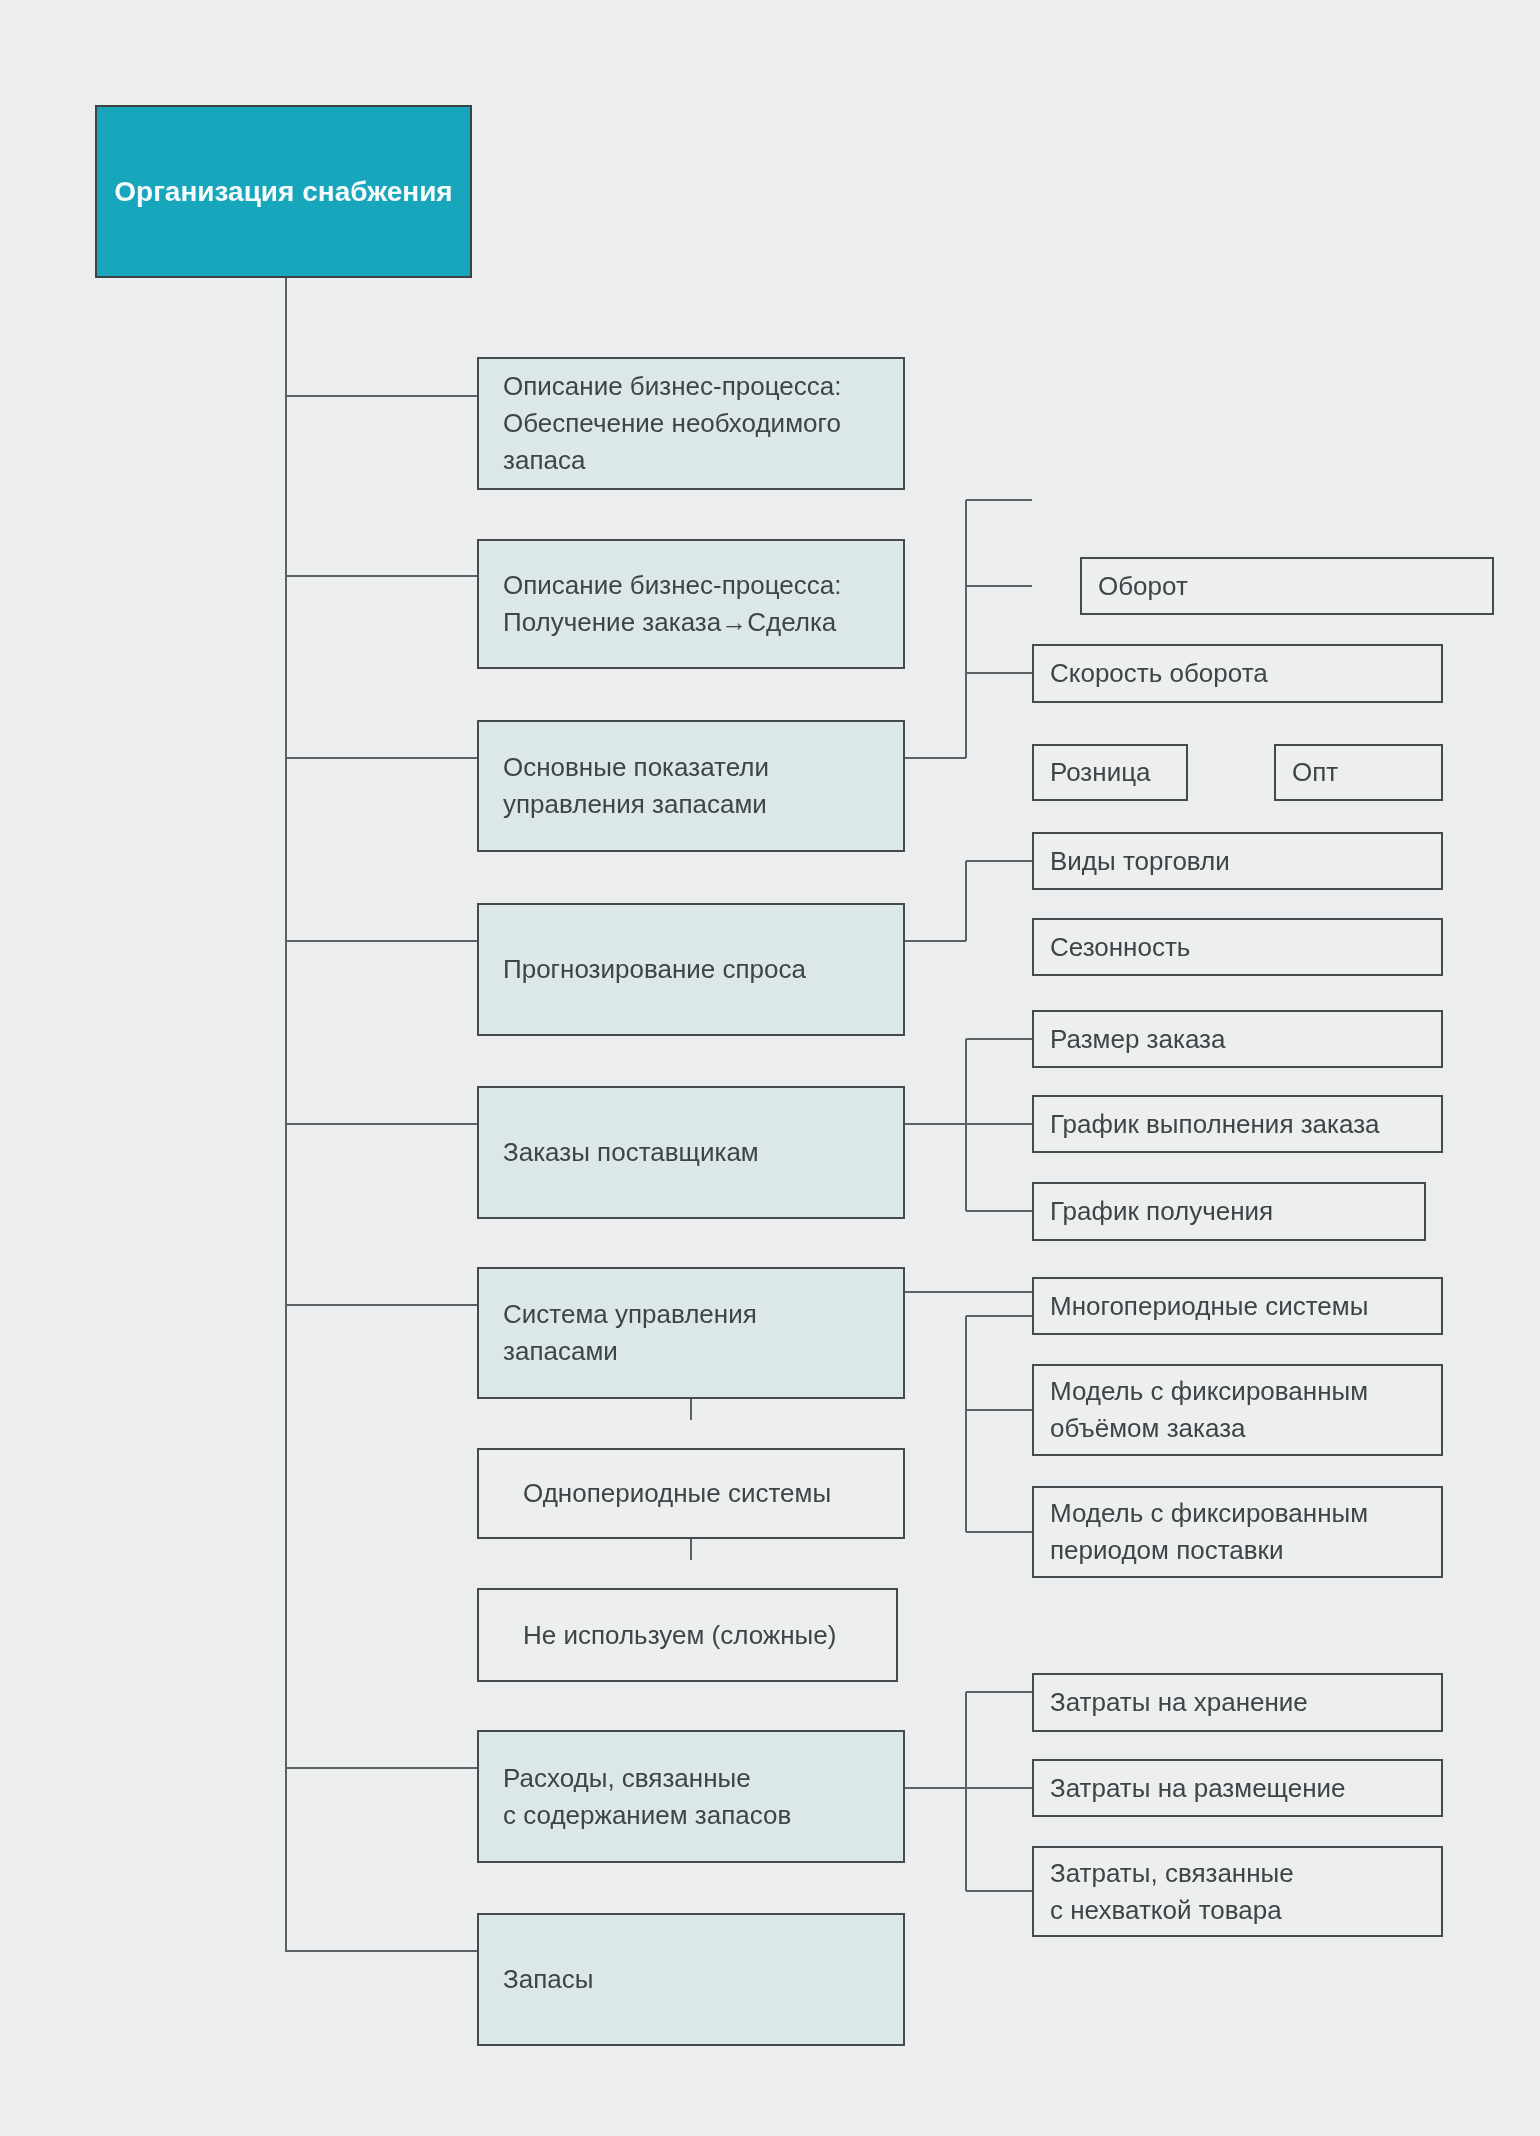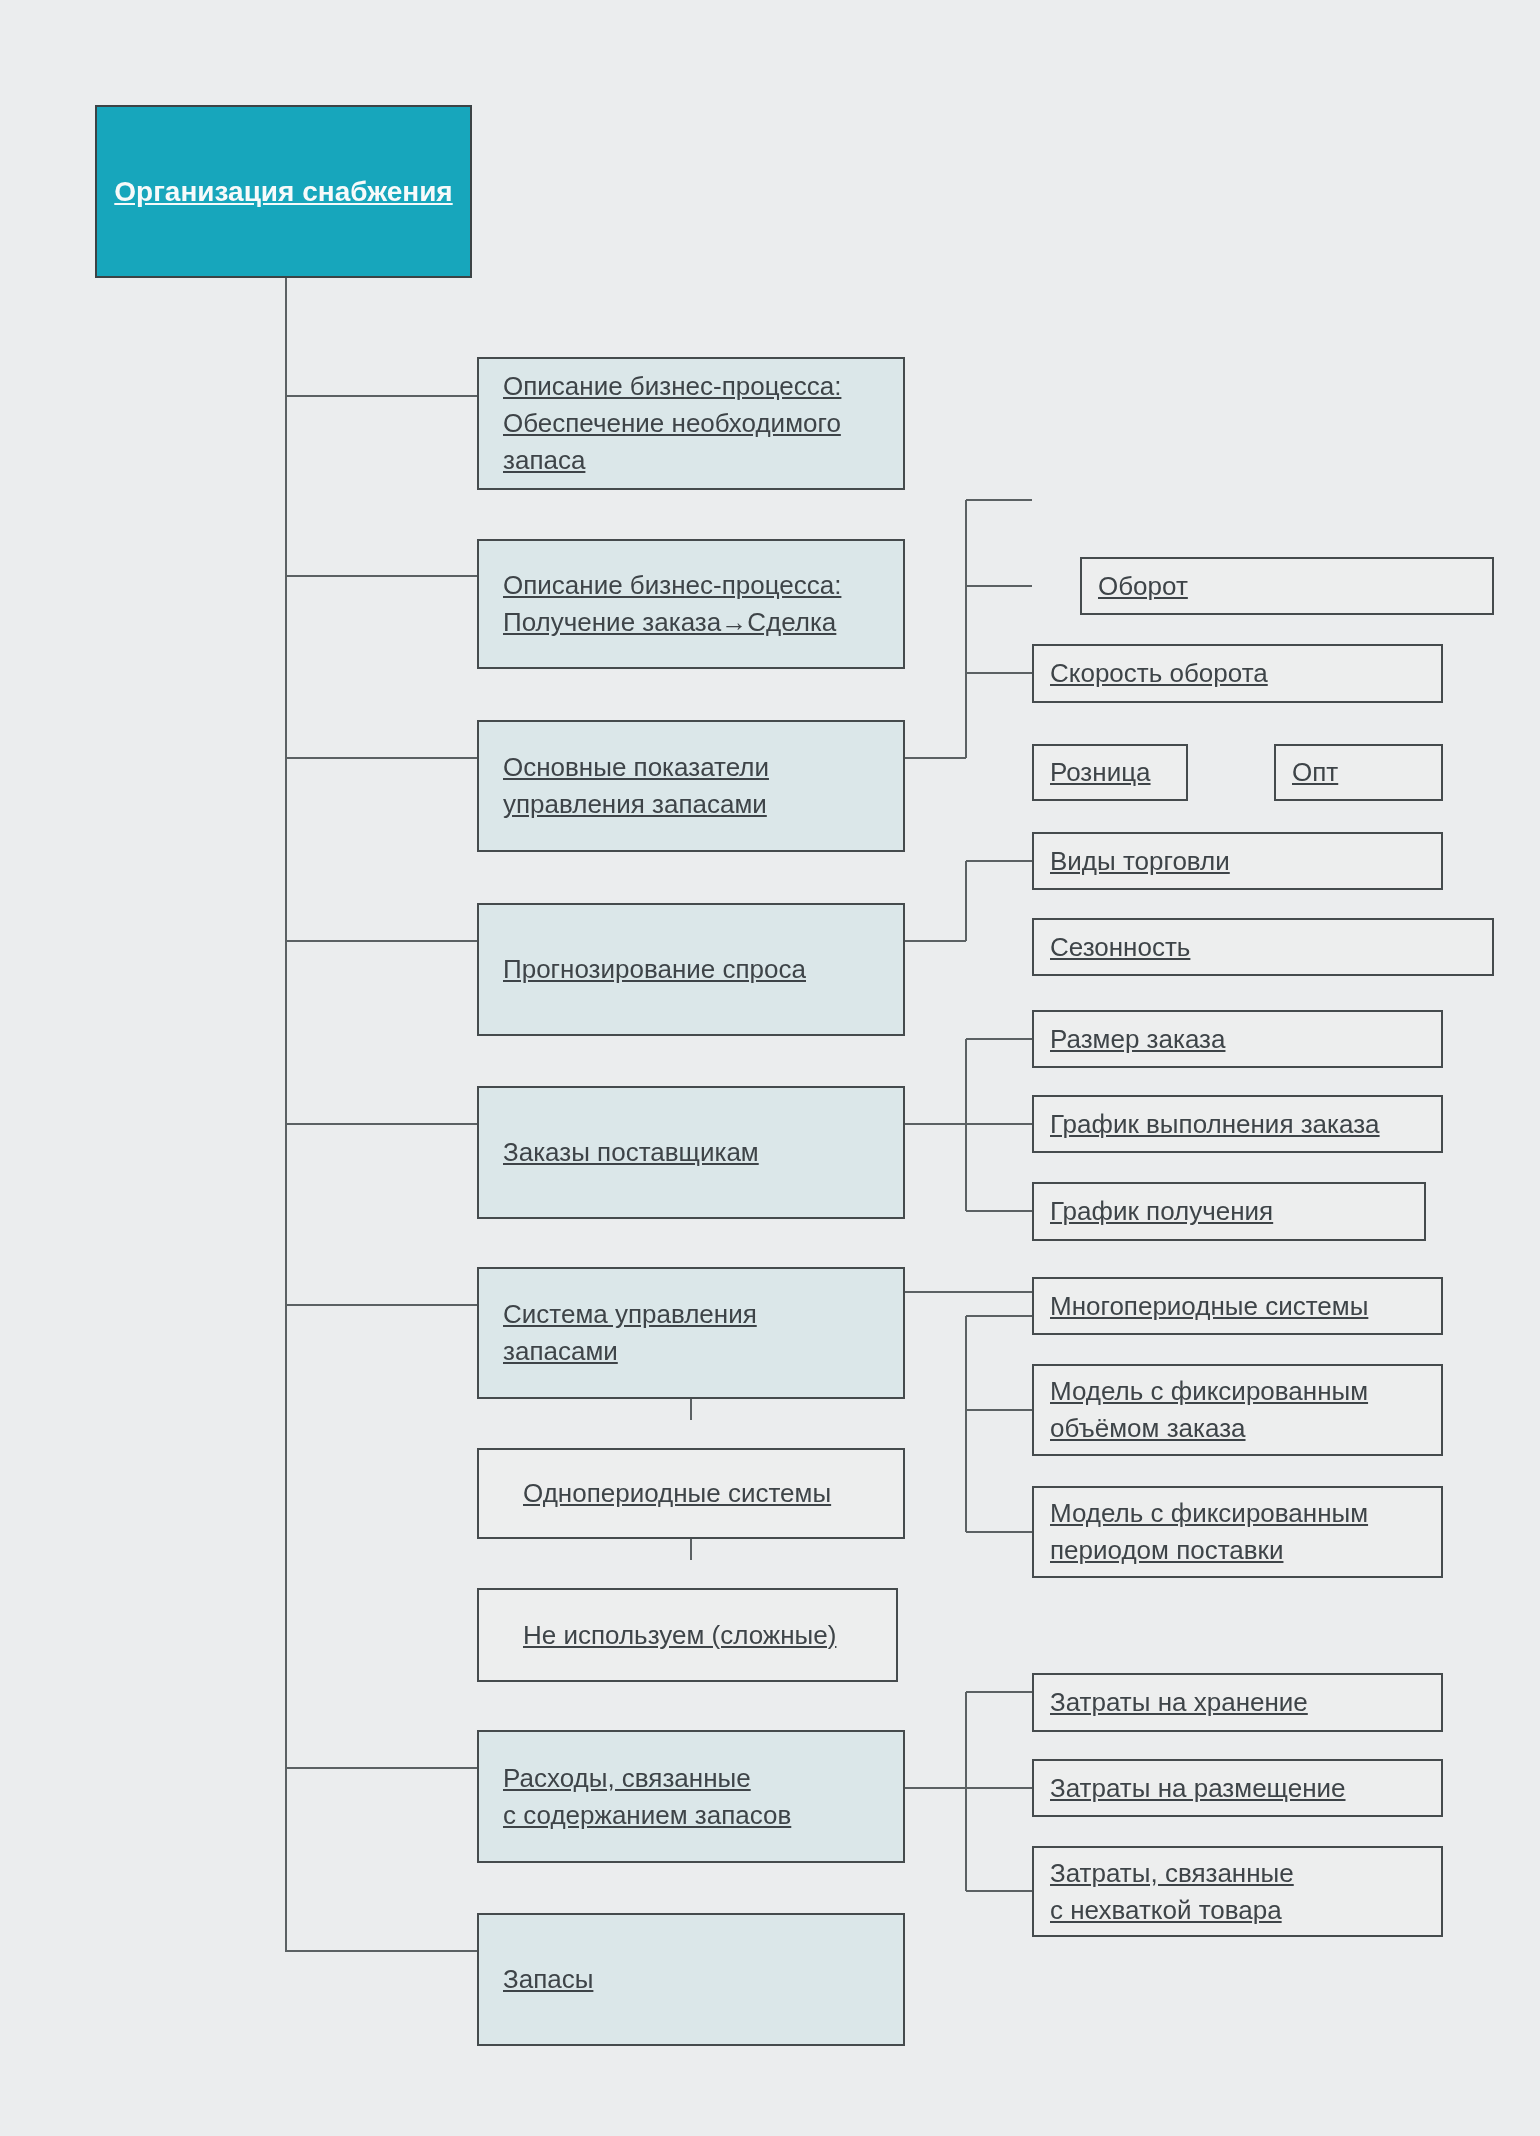--- a/index.html
+++ b/index.html
@@ -33,21 +33,20 @@
   .node{
     position:absolute;
     box-sizing:border-box;
     display:flex;
     align-items:center;
     white-space:pre-line;
     color:var(--text);
     font-size:26px;
     line-height:37px;
     border:2px solid var(--border);
-    text-decoration:underline;
   }
   .node.root{
     background:var(--root-fill);
     color:#f7fafa;
     font-size:28px;
     font-weight:700;
     justify-content:center;
     text-align:center;
     padding:0 14px;
     border-color:#3c4345;
@@ -105,21 +104,21 @@
   <div class="node l2 plain" style="left:477px;top:1560px;width:421px;height:94px">Не используем (сложные)</div>
   <div class="node l2" style="left:477px;top:1702px;width:428px;height:133px">Расходы, связанные
 с содержанием запасов</div>
   <div class="node l2" style="left:477px;top:1885px;width:428px;height:133px">Запасы</div>
 
   <div class="node l3" style="left:1080px;top:557px;width:414px;height:58px">Оборот</div>
   <div class="node l3" style="left:1032px;top:644px;width:411px;height:59px">Скорость оборота</div>
   <div class="node l3" style="left:1032px;top:744px;width:156px;height:57px">Розница</div>
   <div class="node l3" style="left:1274px;top:744px;width:169px;height:57px">Опт</div>
   <div class="node l3" style="left:1032px;top:832px;width:411px;height:58px">Виды торговли</div>
-  <div class="node l3" style="left:1032px;top:918px;width:462px;height:58px">Сезонность</div>
+  <div class="node l3" style="left:1032px;top:918px;width:411px;height:58px">Сезонность</div>
   <div class="node l3" style="left:1032px;top:1010px;width:411px;height:58px">Размер заказа</div>
   <div class="node l3" style="left:1032px;top:1095px;width:411px;height:58px">График выполнения заказа</div>
   <div class="node l3" style="left:1032px;top:1182px;width:394px;height:59px">График получения</div>
   <div class="node l3" style="left:1032px;top:1277px;width:411px;height:58px">Многопериодные системы</div>
   <div class="node l3" style="left:1032px;top:1364px;width:411px;height:92px">Модель с фиксированным
 объёмом заказа</div>
   <div class="node l3" style="left:1032px;top:1486px;width:411px;height:92px">Модель с фиксированным
 периодом поставки</div>
   <div class="node l3" style="left:1032px;top:1673px;width:411px;height:59px">Затраты на хранение</div>
   <div class="node l3" style="left:1032px;top:1759px;width:411px;height:58px">Затраты на размещение</div>

